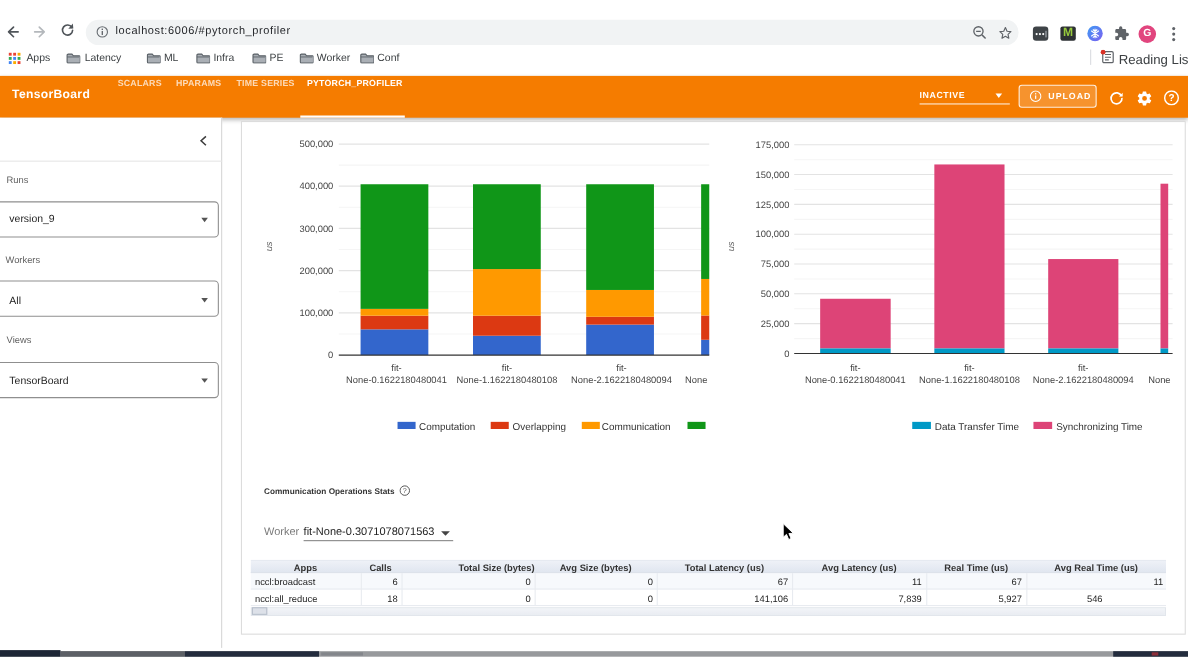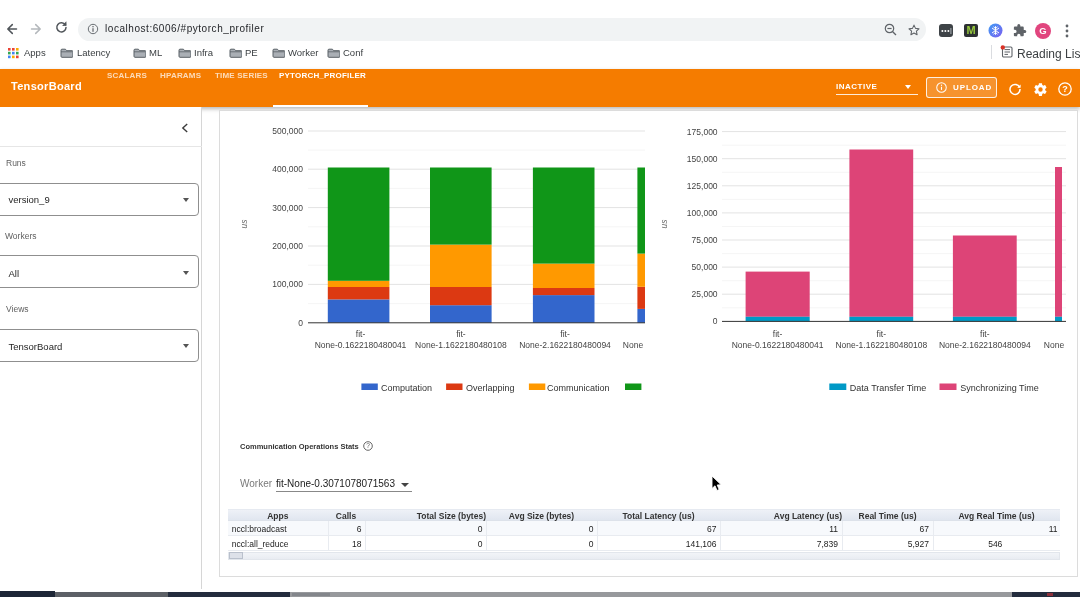--- a/index.html
+++ b/index.html
@@ -315,21 +315,21 @@
   <div class="abs" style="left:258px;top:11.5px;width:1px;height:29px;background:#e8ebf0"></div>
   <div class="abs" style="left:369px;top:11.5px;width:1px;height:29px;background:#e8ebf0"></div>
   <div class="abs" style="left:492px;top:11.5px;width:1px;height:29px;background:#e8ebf0"></div>
   <div class="abs" style="left:614px;top:11.5px;width:1px;height:29px;background:#e8ebf0"></div>
   <div class="abs" style="left:705px;top:11.5px;width:1px;height:29px;background:#e8ebf0"></div>
   <div class="abs" style="top:1.5px;left:0;width:99.5px;text-align:center;font-weight:bold;color:#333">Apps</div>
   <div class="abs" style="top:1.5px;left:99.5px;width:37px;text-align:center;font-weight:bold;color:#333">Calls</div>
   <div class="abs" style="top:1.5px;left:136.5px;width:121.5px;text-align:right;font-weight:bold;color:#333">Total Size (bytes)</div>
   <div class="abs" style="top:1.5px;left:258px;width:111px;text-align:center;font-weight:bold;color:#333">Avg Size (bytes)</div>
   <div class="abs" style="top:1.5px;left:369px;width:123px;text-align:center;font-weight:bold;color:#333">Total Latency (us)</div>
-  <div class="abs" style="top:1.5px;left:492px;width:122px;text-align:right;font-weight:bold;color:#333">Avg Latency (us)</div>
+  <div class="abs" style="top:1.5px;left:492px;width:122px;text-align:center;font-weight:bold;color:#333">Avg Latency (us)</div>
   <div class="abs" style="top:1.5px;left:614px;width:91px;text-align:center;font-weight:bold;color:#333">Real Time (us)</div>
   <div class="abs" style="top:1.5px;left:705px;width:127px;text-align:center;font-weight:bold;color:#333">Avg Real Time (us)</div>
   <div class="abs" style="top:15px;left:3.8px;color:#222">nccl:broadcast</div>
   <div class="abs" style="top:15px;left:99.5px;width:34px;text-align:right;color:#222">6</div>
   <div class="abs" style="top:15px;left:136.5px;width:118px;text-align:right;color:#222">0</div>
   <div class="abs" style="top:15px;left:258px;width:107.5px;text-align:right;color:#222">0</div>
   <div class="abs" style="top:15px;left:369px;width:119.5px;text-align:right;color:#222">67</div>
   <div class="abs" style="top:15px;left:492px;width:118px;text-align:right;color:#222">11</div>
   <div class="abs" style="top:15px;left:614px;width:87px;text-align:right;color:#222">67</div>
   <div class="abs" style="top:15px;left:705px;width:124.5px;text-align:right;color:#222">11</div>

